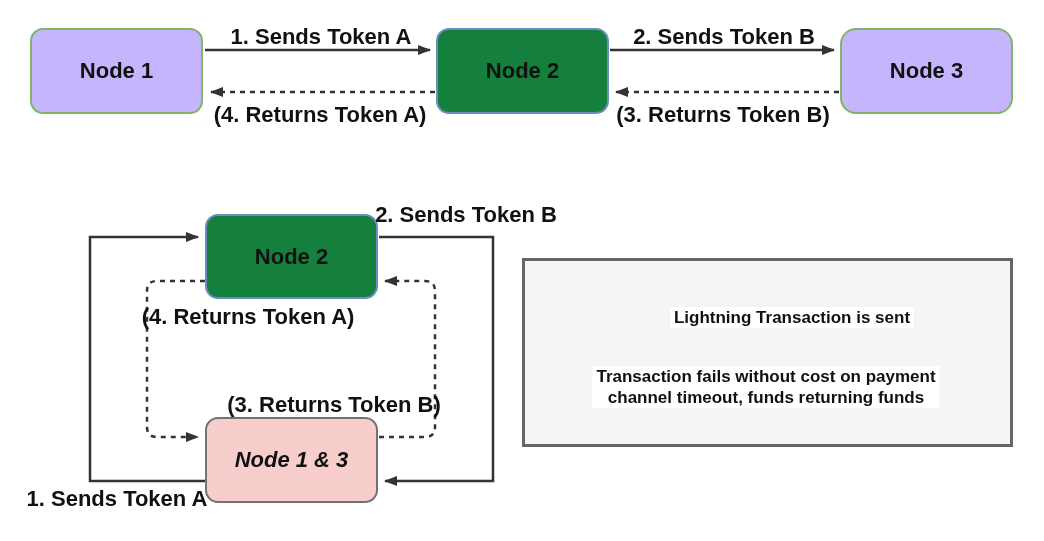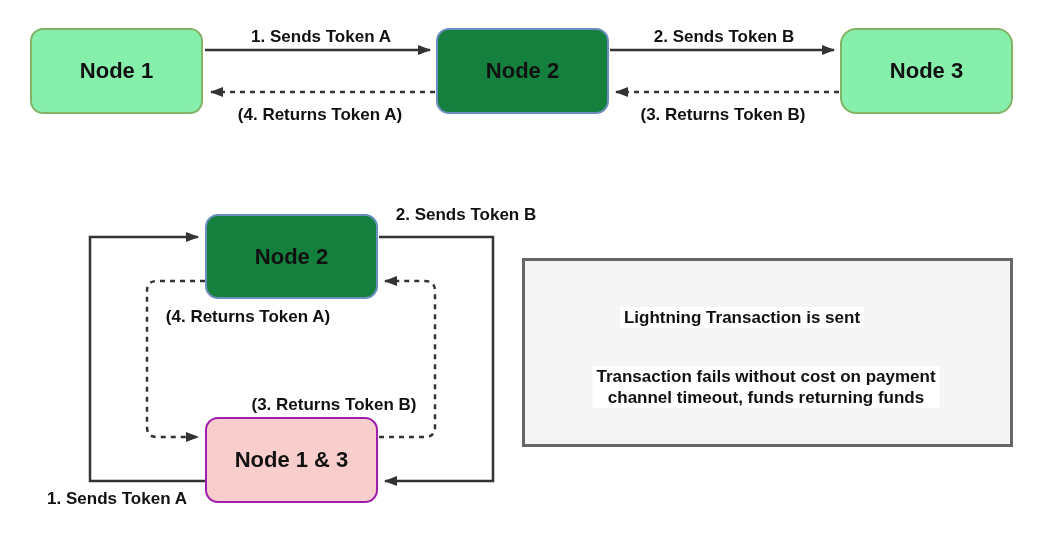--- a/index.html
+++ b/index.html
@@ -12,29 +12,29 @@
   }
   #wires{position:absolute;left:0;top:0;width:1044px;height:541px;}
   .node{
     position:absolute;
     width:173px;height:86px;
     border-radius:13px;
     display:flex;align-items:center;justify-content:center;
     font-weight:bold;font-size:22px;color:#111111;
     box-sizing:border-box;
   }
-  .node.green{background:#86efac;border:2px solid #82b366;text-align:center;}
+  .node.green{background:#c4b5fd;border:2px solid #82b366;text-align:center;}
   .node.blue{background:#15803d;border:2px solid #6c8ebf;}
-  .node.red{background:#f8cecc;border:2px solid #a21caf;}
+  .node.red{background:#f8cecc;border:2px solid #737373;font-style:italic;}
 
   .edge-label{
     position:absolute;
     transform:translateX(-50%);
     white-space:nowrap;
-    font-weight:bold;font-size:17px;color:#111111;
+    font-weight:bold;font-size:22px;color:#111111;
     line-height:20px;
   }
   #legend-box{
     position:absolute;
     left:522px;top:258px;width:491px;height:189px;
     background:#f5f5f5;border:3px solid #666666;
     box-sizing:border-box;
   }
   .legend-label{
     position:absolute;
@@ -84,19 +84,19 @@
 
   <div class="node blue" style="left:205px;top:214px;height:85px;">Node 2</div>
   <div class="node red" style="left:205px;top:417px;">Node 1 &amp; 3</div>
 
   <div class="edge-label" style="left:466px;top:205px;">2. Sends Token B</div>
   <div class="edge-label" style="left:248px;top:307px;">(4. Returns Token A)</div>
   <div class="edge-label" style="left:334px;top:395px;">(3. Returns Token B)</div>
   <div class="edge-label" style="left:117px;top:489px;">1. Sends Token A</div>
 
   <div id="legend-box"></div>
-  <div class="legend-label" style="left:742px;top:307px;">Lightning Transaction is sent</div>
+  <div class="legend-label" style="left:792px;top:307px;">Lightning Transaction is sent</div>
   <div class="legend-label" style="left:766px;top:366px;text-align:center;">
     <span>Transaction fails without cost on payment</span><br>
     <span>channel timeout, funds returning funds</span>
   </div>
 
 </div>
 
 </body></html>

